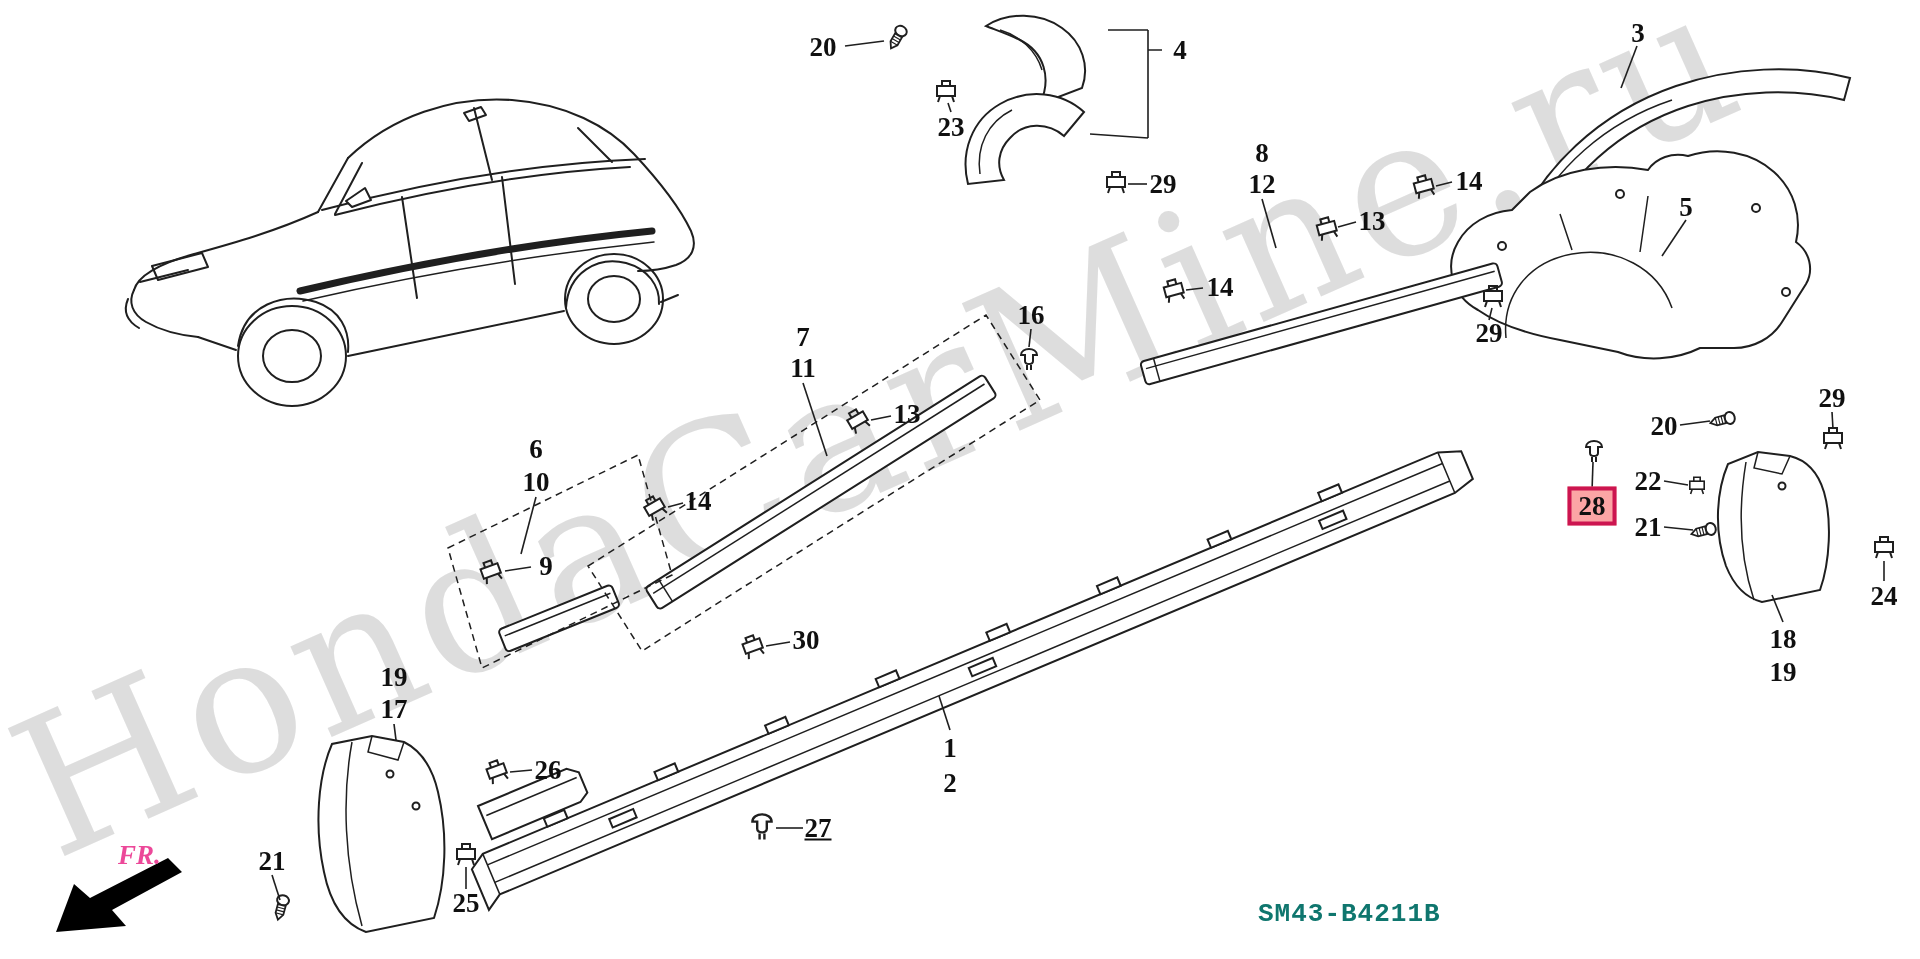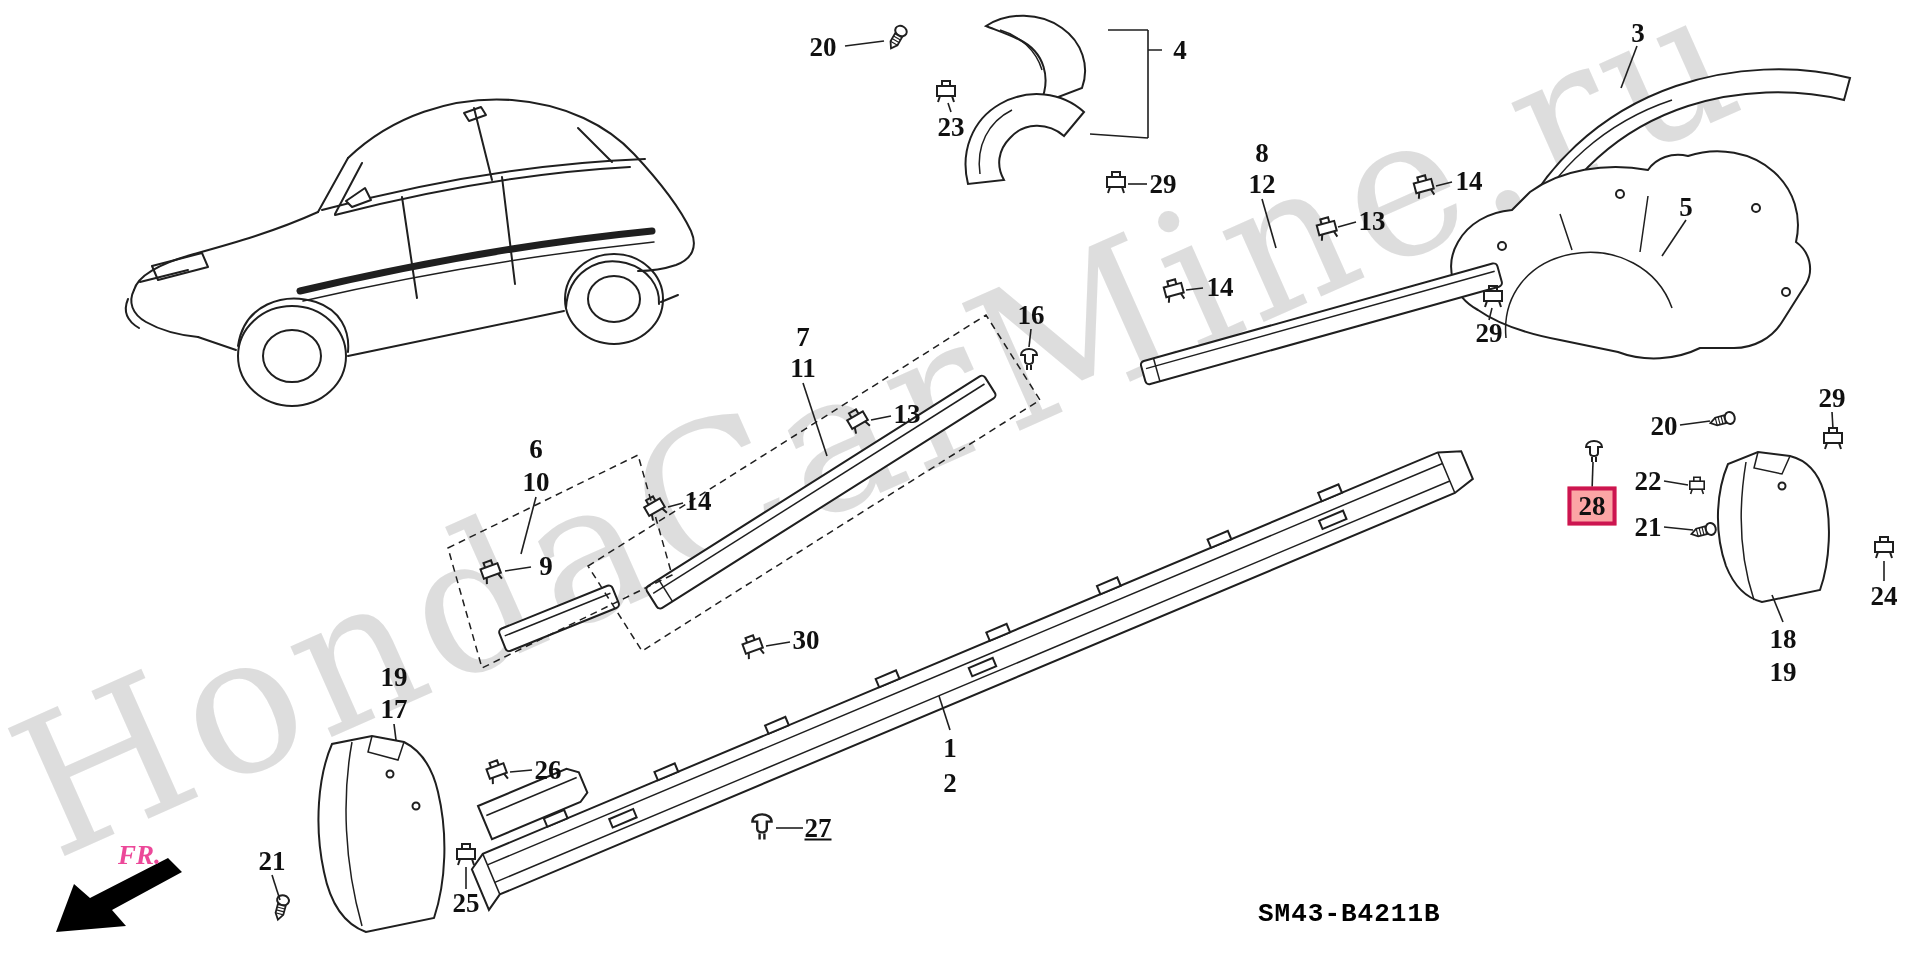--- a/index.html
+++ b/index.html
@@ -12,21 +12,21 @@
            font-size:192px; color:#c3c3c3; opacity:.55; letter-spacing:6px;
            white-space:nowrap; pointer-events:none; z-index:1; }
   svg.diagram { position:absolute; left:0; top:0; z-index:2; }
   #callout-layer { position:absolute; left:0; top:0; width:100%; height:100%; z-index:3;text-align:right; }
   .callout { position:absolute; transform:translate(-50%,-50%); font-size:27px;
            font-weight:700; color:#101010; line-height:1; cursor:pointer; }
   .callout.highlighted { border:4px solid var(--highlight,#cc1550); padding:2px 7px;
            background:#fca5a5; }
   #part-code { position:absolute; left:1258px; top:899px; z-index:3;
            font-family:"Liberation Mono", monospace; font-weight:700;
-           font-size:26px; letter-spacing:1px; color:#000000; }
+           font-size:26px; letter-spacing:1px; color:#0f766e; }
   #fr-label { position:absolute; left:118px; top:840px; z-index:3; font-weight:700;
            font-style:italic; font-size:27px; color:#ec4899; }
 </style>
 </head>
 <body>
 
 <div id="stage">
 
   <div id="watermark">HondaCarMine.ru</div>
 

